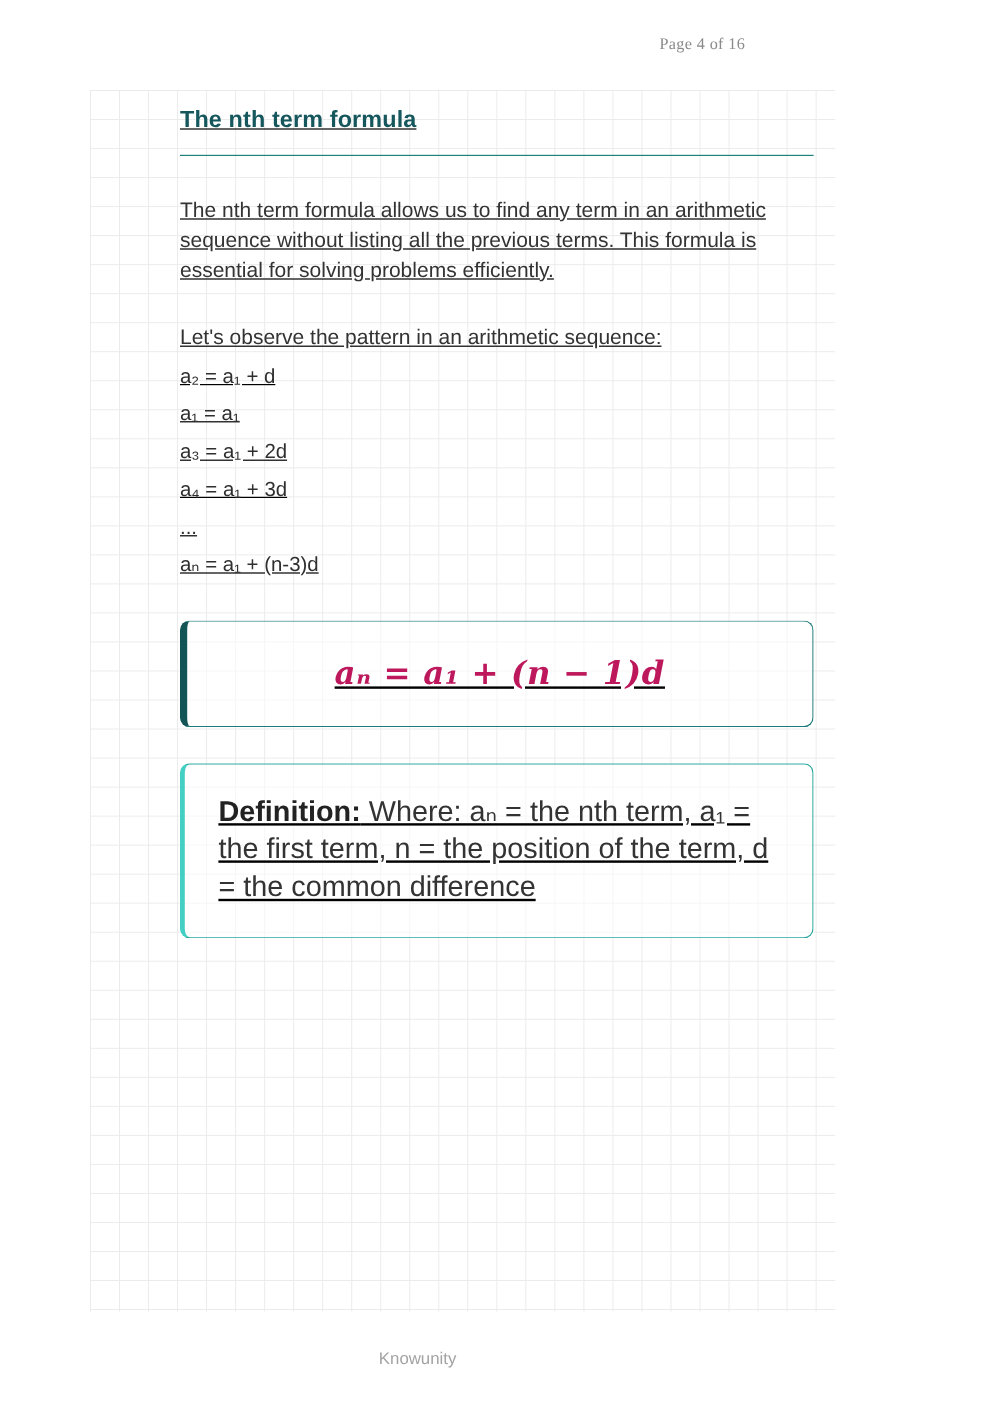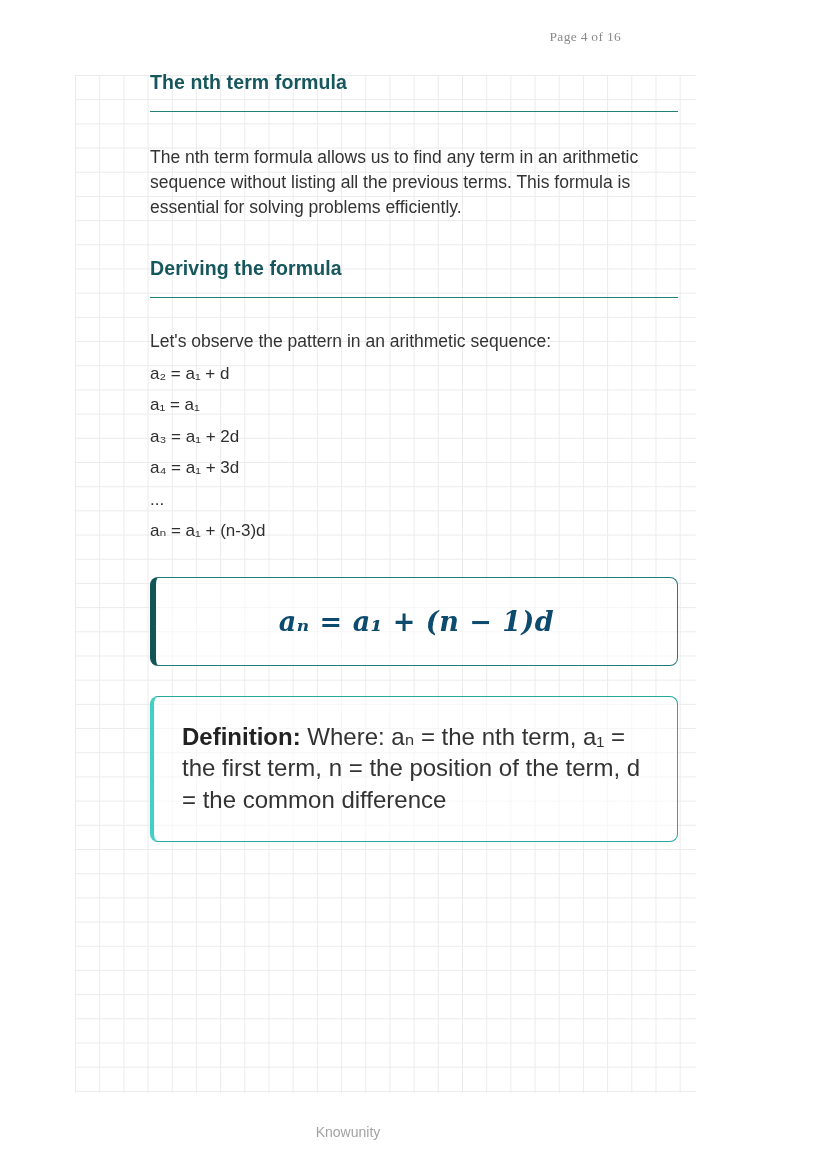--- a/index.html
+++ b/index.html
@@ -37,23 +37,24 @@
       linear-gradient(to right, #ebebeb 1px, transparent 1px),
       linear-gradient(to bottom, #ebebeb 1px, transparent 1px);
     background-size: 24.2px 24.2px;
     pointer-events: none;
     z-index: 0;
   }
 
   .content {
     position: absolute;
     left: 150px;
-    top: 64px;
+    top: 82px;
     width: 528px;
     z-index: 1;
+    text-decoration: underline;
   }
 
   .section-heading {
     font-size: 19.5px;
     font-weight: bold;
     color: #16575d;
     padding-top: 7px;
     padding-bottom: 17px;
     border-bottom: 1.5px solid #20807c;
     letter-spacing: 0.1px;
@@ -91,21 +92,21 @@
     padding: 28px 10px;
     text-align: center;
     background: rgba(255,255,255,0.55);
   }
 
   .formula-text {
     font-family: "DejaVu Serif", "Liberation Serif", serif;
     font-style: italic;
     font-weight: 600;
     font-size: 27px;
-    color: #0c4a6e;
+    color: #be185d;
     letter-spacing: 0.5px;
   }
 
   .definition-box {
     margin-top: 30px;
     border: 1.5px solid #27a79e;
     border-left: 4px solid #43cfc3;
     border-radius: 8px;
     padding: 24px 28px 26px 28px;
     background: rgba(255,255,255,0.55);
@@ -141,21 +142,20 @@
   <div class="page-indicator">Page 4 of 16</div>
 
   <div class="grid-overlay"></div>
 
   <div class="content">
 
     <h1 class="section-heading">The nth term formula</h1>
 
     <p class="body-paragraph">The nth term formula allows us to find any term in an arithmetic sequence without listing all the previous terms. This formula is essential for solving problems efficiently.</p>
 
-    <h2 class="section-heading second">Deriving the formula</h2>
 
     <div class="pattern-block">
       <div class="pattern-intro">Let's observe the pattern in an arithmetic sequence:</div>
       <div class="pattern-line">a₂ = a₁ + d</div>
       <div class="pattern-line">a₁ = a₁</div>
       <div class="pattern-line">a₃ = a₁ + 2d</div>
       <div class="pattern-line">a₄ = a₁ + 3d</div>
       <div class="pattern-line">...</div>
       <div class="pattern-line">aₙ = a₁ + (n-3)d</div>
     </div>

